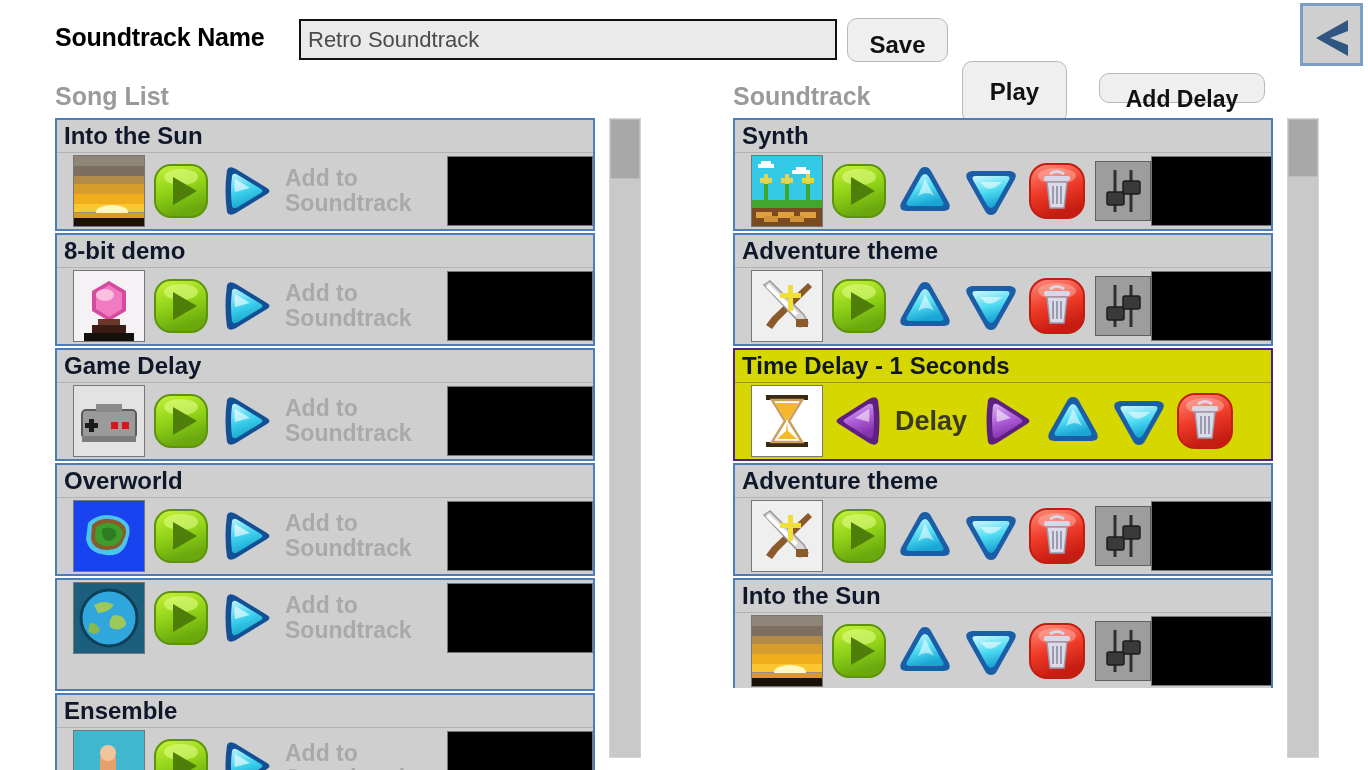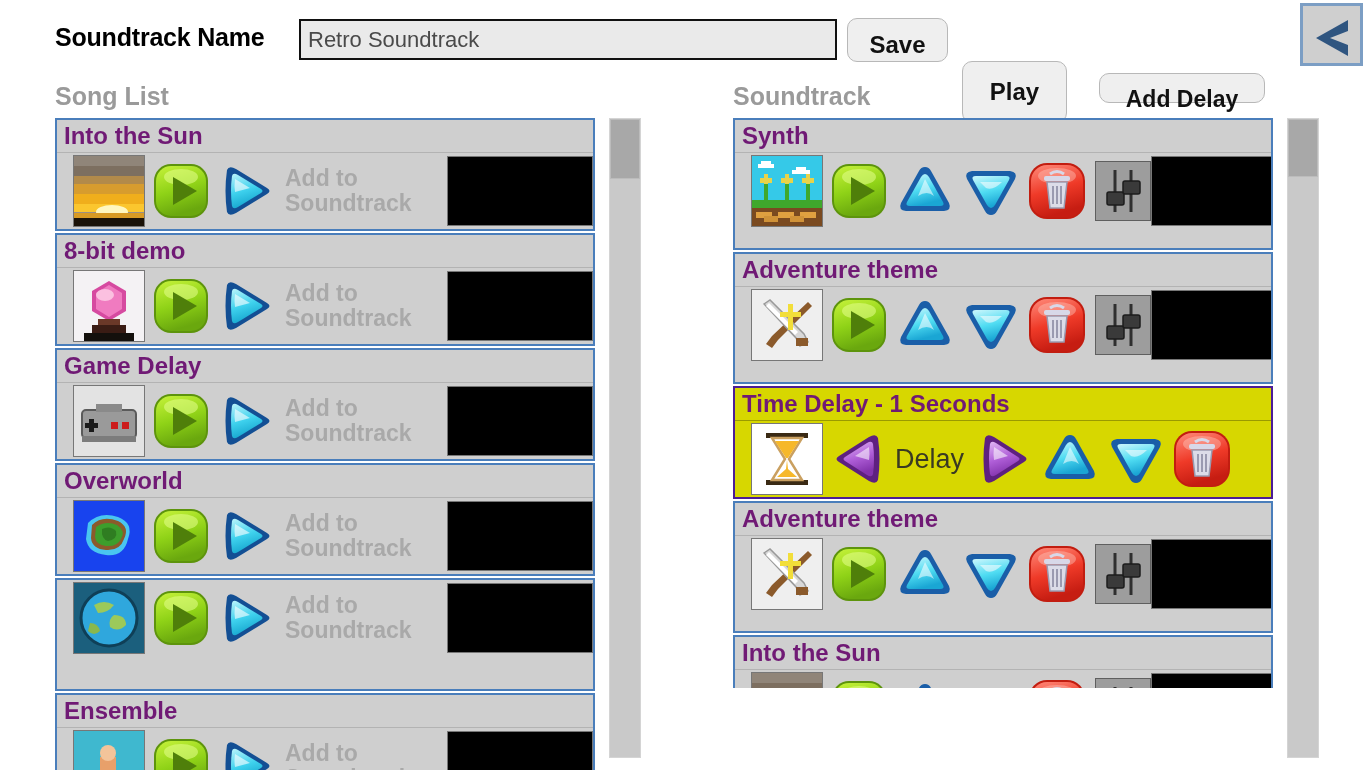--- a/index.html
+++ b/index.html
@@ -90,32 +90,32 @@
 
   
   .row {
     position: relative;
     background: #cfcfcf;
     border: 2px solid #4a7ebb;
     margin-bottom: 2px;
     overflow: hidden;
   }
   .row.song-row { height: 113px; }
-  .row.track-row { height: 132px; }
+  .row.track-row { height: 113px; }
   .row.delay-row {
     height: 113px;
     background: #d7d700;
     border: 2px solid #4c1d95;
   }
   .row-title {
     height: 33px;
     line-height: 31px;
     font-size: 24px;
     font-weight: bold;
-    color: #701a75;
+    color: #0f172a;
     padding-left: 7px;
     border-bottom: 1px solid #b3b3b3;
     white-space: nowrap;
     overflow: hidden;
   }
   .delay-row .row-title { border-bottom: 1px solid #9a9a00; }
   .row-body {
     position: relative;
     height: 76px;
     display: flex;
@@ -156,21 +156,21 @@
     color: #a9a9a9;
     line-height: 25px;
     white-space: pre-line;
     cursor: pointer;
   }
 
   .delay-label {
     flex: 0 0 auto;
     margin: 0 4px;
     font-size: 27px;
-    font-weight: normal;
+    font-weight: bold;
     color: #3a3a22;
   }
 
   .mixer-btn {
     flex: 0 0 auto;
     width: 56px; height: 60px;
     margin-left: 6px;
     background: #9d9d9d;
     border: 1px solid #5f5f5f;
     cursor: pointer;

